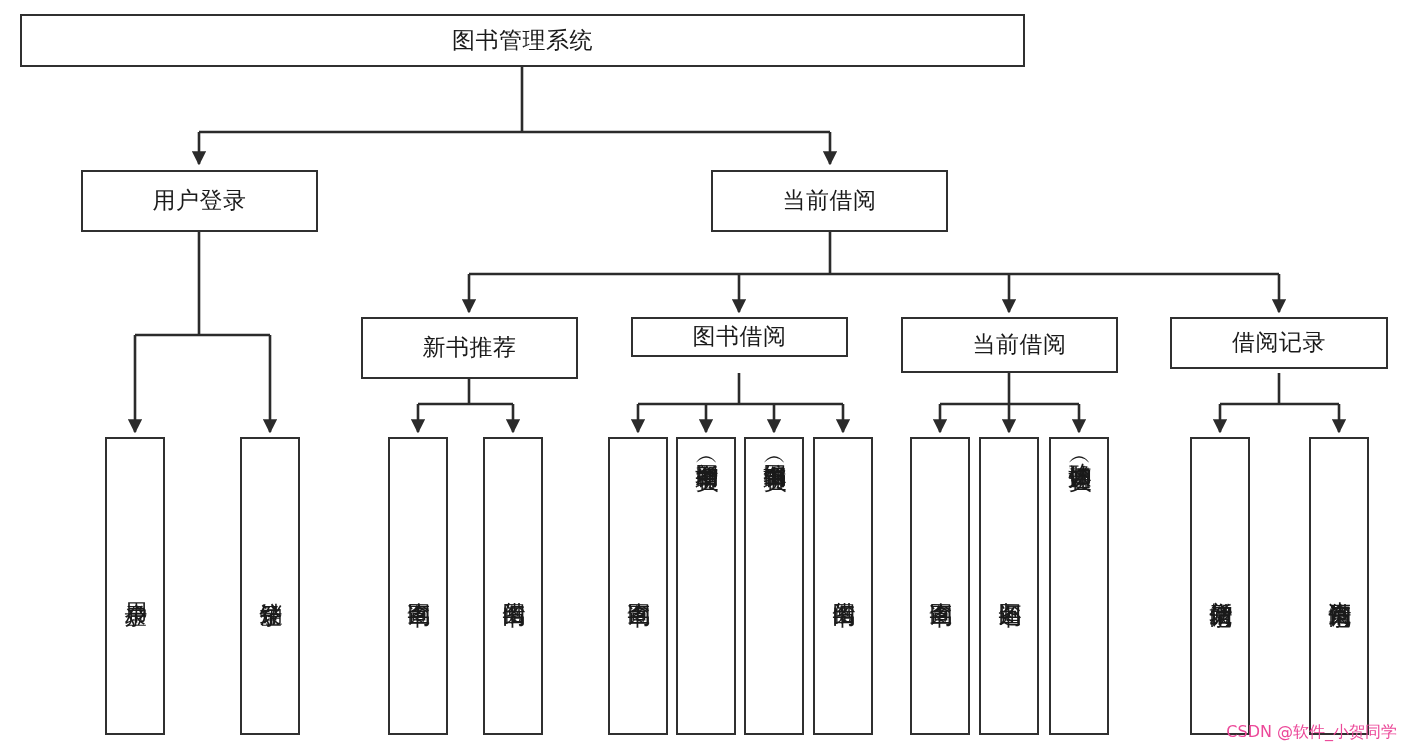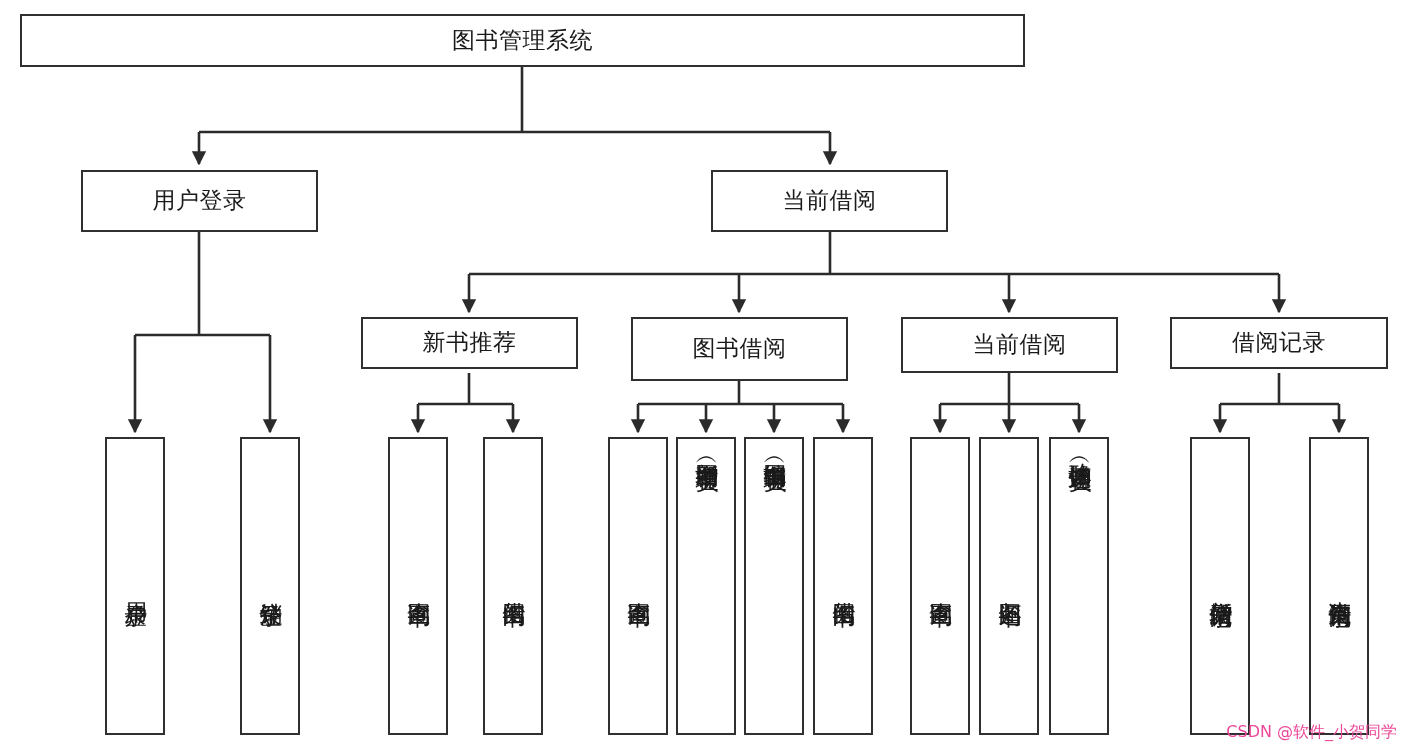--- a/index.html
+++ b/index.html
@@ -143,25 +143,25 @@
   </div>
 
   <div class="node horiz" style="left:81px; top:170px; width:237px; height:62px;">
     <span class="lbl">用户登录</span>
   </div>
 
   <div class="node horiz" style="left:711px; top:170px; width:237px; height:62px;">
     <span class="lbl">当前借阅</span>
   </div>
 
-  <div class="node horiz" style="left:361px; top:317px; width:217px; height:52px;">
+  <div class="node horiz" style="left:361px; top:317px; width:217px; height:62px;">
     <span class="lbl">新书推荐</span>
   </div>
 
-  <div class="node horiz" style="left:631px; top:317px; width:217px; height:64px;">
+  <div class="node horiz" style="left:631px; top:317px; width:217px; height:40px;">
     <span class="lbl">图书借阅</span>
   </div>
 
   <div class="node horiz" style="left:901px; top:317px; width:217px; height:56px;padding-left:20px;">
     <span class="lbl">当前借阅</span>
   </div>
 
   <div class="node horiz" style="left:1170px; top:317px; width:218px; height:52px;">
     <span class="lbl">借阅记录</span>
   </div>

